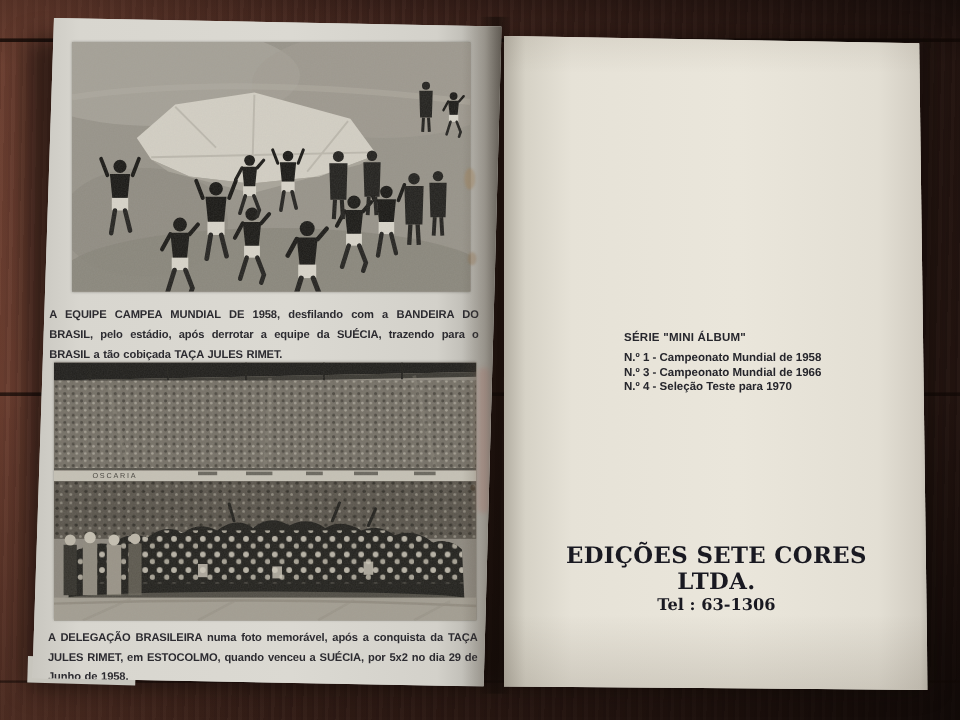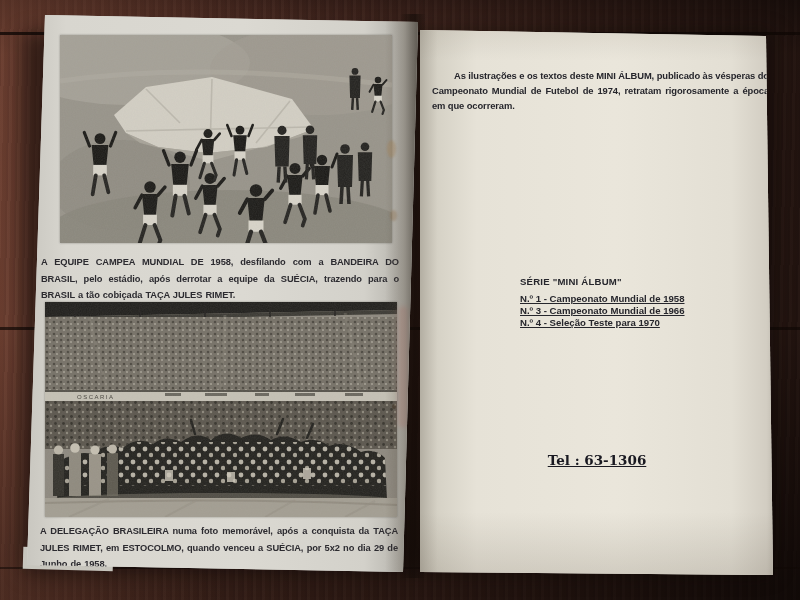--- a/index.html
+++ b/index.html
@@ -67,25 +67,25 @@
   .stain-b{left:363px;top:196px;width:7px;height:11px;background:rgba(150,110,65,0.32);filter:blur(1px);}
   .stain-c{left:365px;top:390px;width:4px;height:5px;background:rgba(60,45,30,0.5);}
   .stain-pink{left:371px;top:292px;width:10px;height:122px;background:rgba(198,122,112,0.28);filter:blur(2px);border-radius:6px;}
   .intro{
     position:absolute;left:12px;top:40px;width:337px;
     font:700 9.4px/15px "Liberation Sans", sans-serif;
     color:#26262c;text-align:justify;text-indent:22px;letter-spacing:-0.1px;
   }
   .series{position:absolute;left:100px;top:248px;}
   .series-heading{font:700 9.6px/12px "Liberation Sans", sans-serif;color:#26262c;letter-spacing:0.2px;margin-bottom:5px;}
-  .series-item{font:700 9.6px/11.8px "Liberation Sans", sans-serif;color:#26262c;text-decoration:underline;}
+  .series-item{font:700 9.6px/11.8px "Liberation Sans", sans-serif;color:#26262c;}
   .publisher{position:absolute;left:22px;top:424px;width:310px;text-align:center;}
   .pub-name{font:700 19px/22px "DejaVu Serif", serif;color:#191921;letter-spacing:0.3px;}
   .pub-address{font:700 14.5px/18px "DejaVu Serif", serif;color:#191921;margin-top:1px;}
-  .pub-phone{font:700 13.5px/16px "DejaVu Serif", serif;color:#191921;text-decoration:underline;}
+  .pub-phone{font:700 13.5px/16px "DejaVu Serif", serif;color:#191921;}
   .pub-city{font:700 15px/18px "DejaVu Serif", serif;color:#191921;letter-spacing:0.5px;}
   .rights{
     position:absolute;left:8px;top:498px;width:338px;
     font:400 8.8px/12.2px "DejaVu Serif", serif;
     color:#2e2e34;text-align:justify;letter-spacing:-0.1px;
   }
 </style>
 </head>
 <body>
 
@@ -248,27 +248,27 @@
     <div class="caption" style="left:13px;top:509px;width:358px;height:52px;overflow:hidden;">A DELEGAÇÃO BRASILEIRA numa foto memorável, após a conquista da TAÇA JULES RIMET, em ESTOCOLMO, quando venceu a SUÉCIA, por 5x2 no dia 29 de Junho de 1958.</div>
 
     <div class="stain stain-a"></div>
     <div class="stain stain-b"></div>
     <div class="stain stain-c"></div>
     <div class="stain stain-pink"></div>
     <div class="fold-dark"></div>
   </div>
 
   <div class="page page-right">
-    <div class="intro">As ilustrações e os textos deste MINI ÁLBUM, publicado às vésperas do Campeonato Mundial de Futebol de 1974, retratam rigorosamente a época em que ocorreram.</div>
 
     <div class="series">
       <div class="series-heading">SÉRIE "MINI ÁLBUM"</div>
       <div class="series-item">N.º 1 - Campeonato Mundial de 1958</div>
       <div class="series-item">N.º 3 - Campeonato Mundial de 1966</div>
       <div class="series-item">N.º 4 - Seleção Teste para 1970</div>
     </div>
 
     <div class="publisher">
+      <div class="pub-name">EDIÇÕES SETE CORES LTDA.</div>
       <div class="pub-phone">Tel : 63-1306</div>
     </div>
 
   </div>
 </div>
 
 </body></html>

